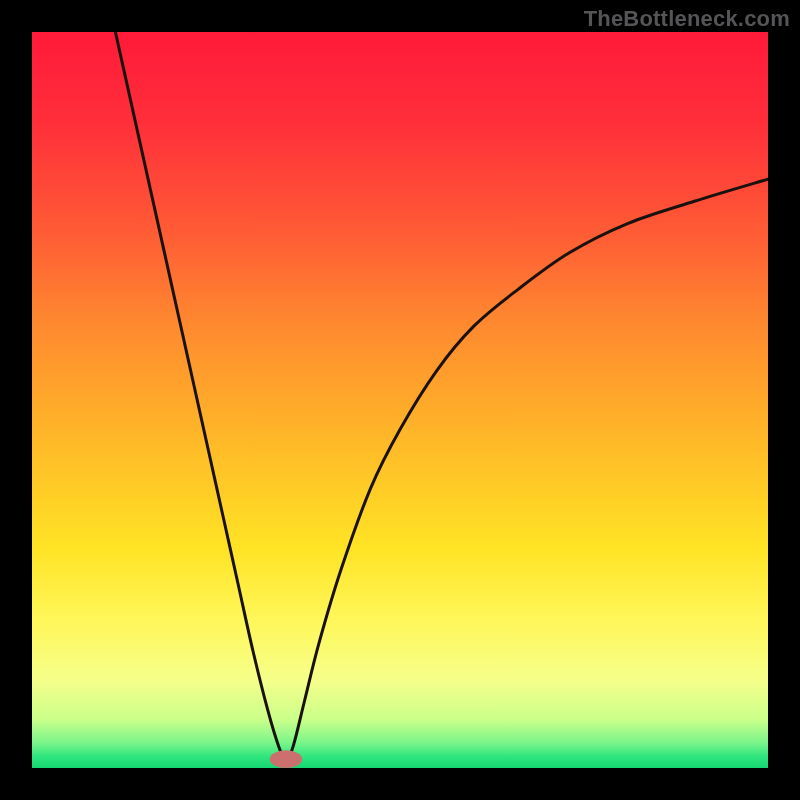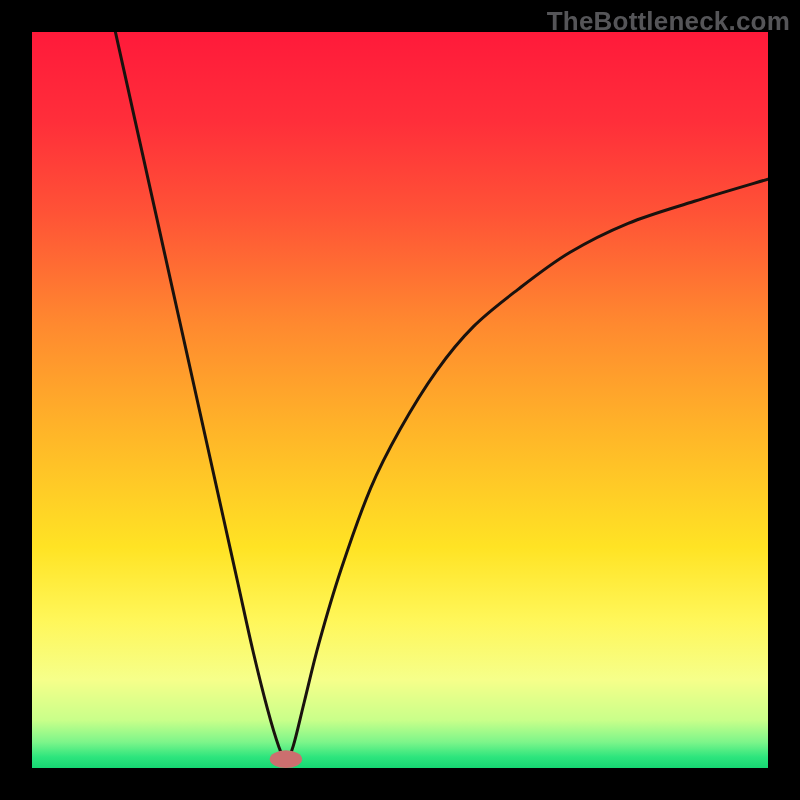--- a/index.html
+++ b/index.html
@@ -17,21 +17,21 @@
     top: 32px;
     width: 736px;
     height: 736px;
     background: #000;
   }
   .watermark {
     position: absolute;
     top: 6px;
     right: 10px;
     color: #555558;
-    font-size: 26px;
+    font-size: 22px;
     font-weight: 600;
     letter-spacing: 0.2px;
     z-index: 10;
   }
   svg {
     display: block;
   }
 </style>
 </head>
 <body>

